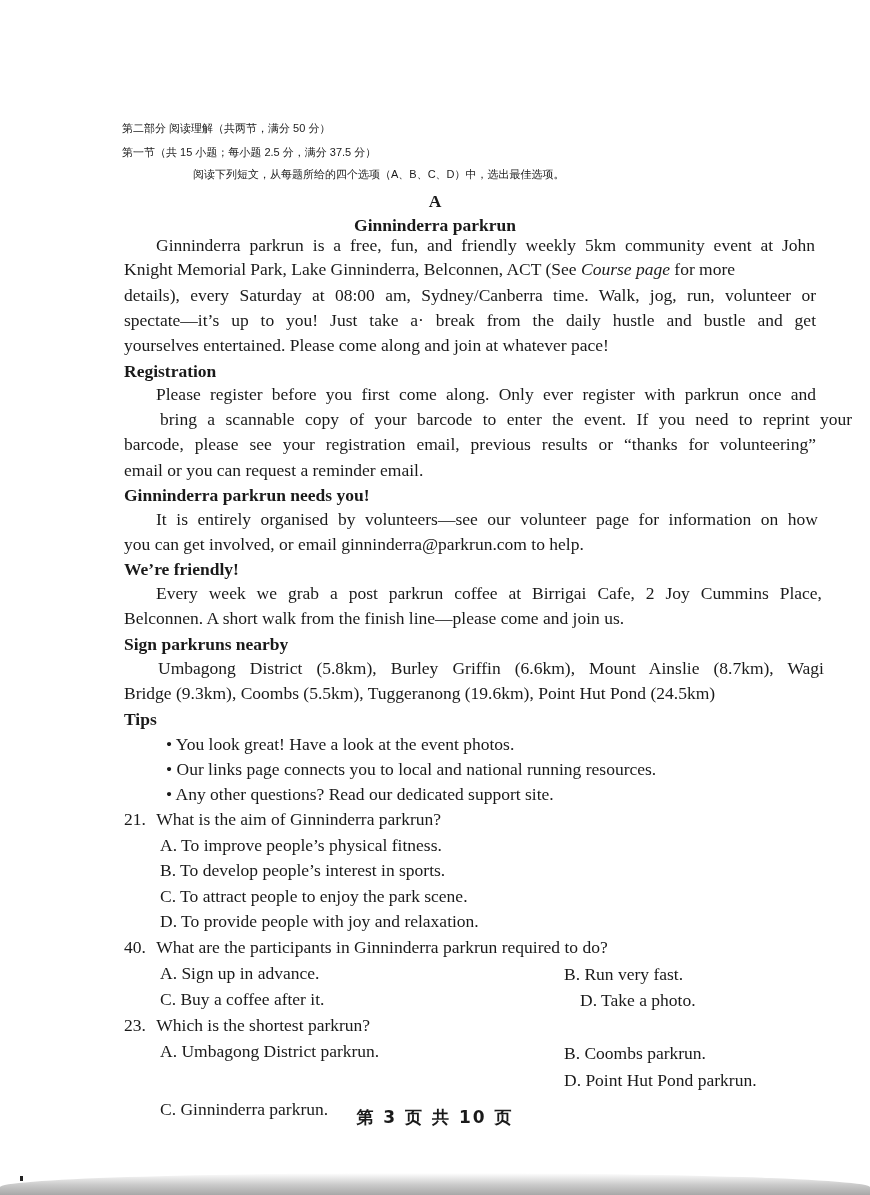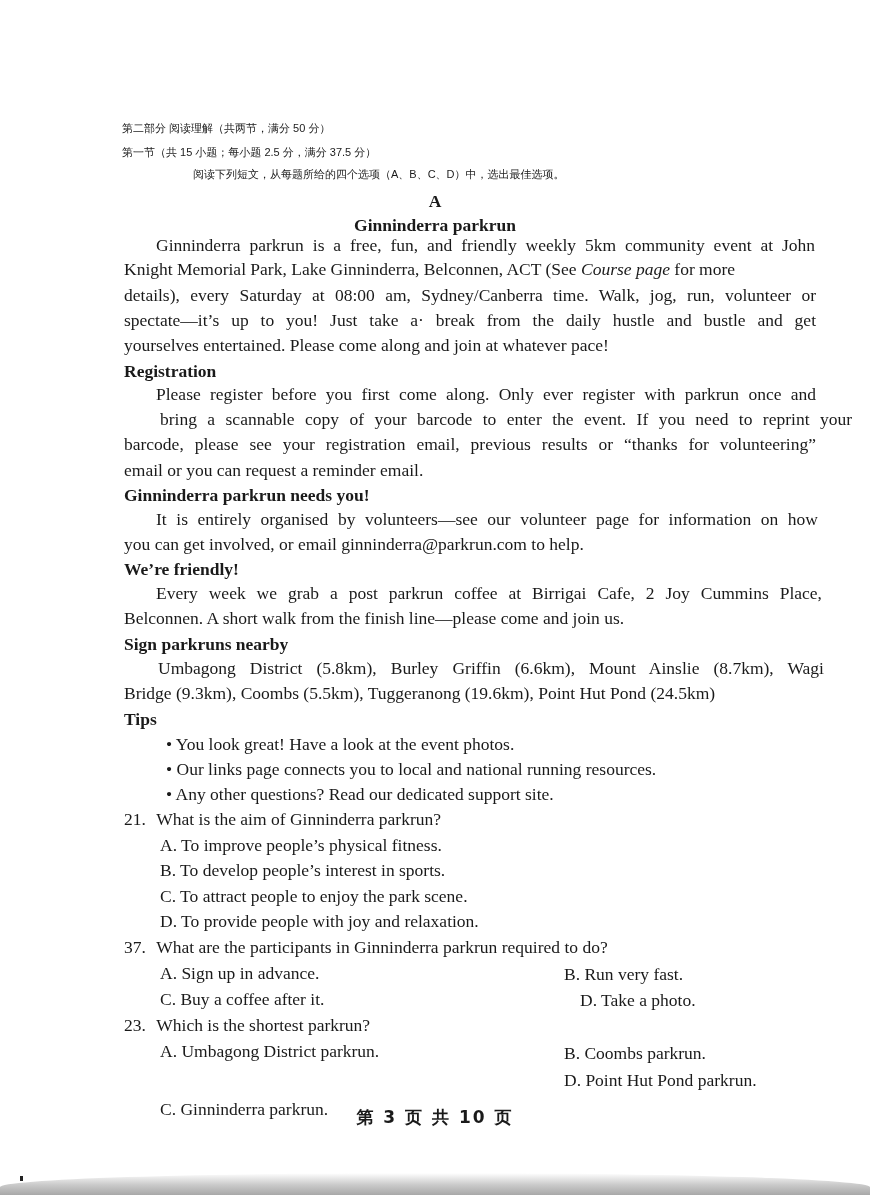--- a/index.html
+++ b/index.html
@@ -76,21 +76,21 @@
   <div class="line" style="left:124px; top:808px;">
     <span>21.</span>
     <span style="margin-left:6px;">What is the aim of Ginninderra parkrun?</span>
   </div>
   <div class="opt" style="left:160px; top:834px;">A.  To improve people’s physical fitness.</div>
   <div class="opt" style="left:160px; top:859px;">B.  To develop people’s interest in sports.</div>
   <div class="opt" style="left:160px; top:885px;">C.  To attract people to enjoy the park scene.</div>
   <div class="opt" style="left:160px; top:910px;">D.  To provide people with joy and relaxation.</div>
 
   <div class="line" style="left:124px; top:936px;">
-    <span>37.</span>
+    <span>40.</span>
     <span style="margin-left:6px;">What are the participants in Ginninderra parkrun required to do?</span>
   </div>
   <div class="opt" style="left:160px; top:962px;">A.  Sign up in advance.</div>
   <div class="opt" style="left:564px; top:963px;">B. Run very fast.</div>
   <div class="opt" style="left:160px; top:988px;">C. Buy a coffee after it.</div>
   <div class="opt" style="left:580px; top:989px;">D. Take a photo.</div>
 
   <div class="line" style="left:124px; top:1014px;">
     <span>23.</span>
     <span style="margin-left:6px;">Which is the shortest parkrun?</span>

